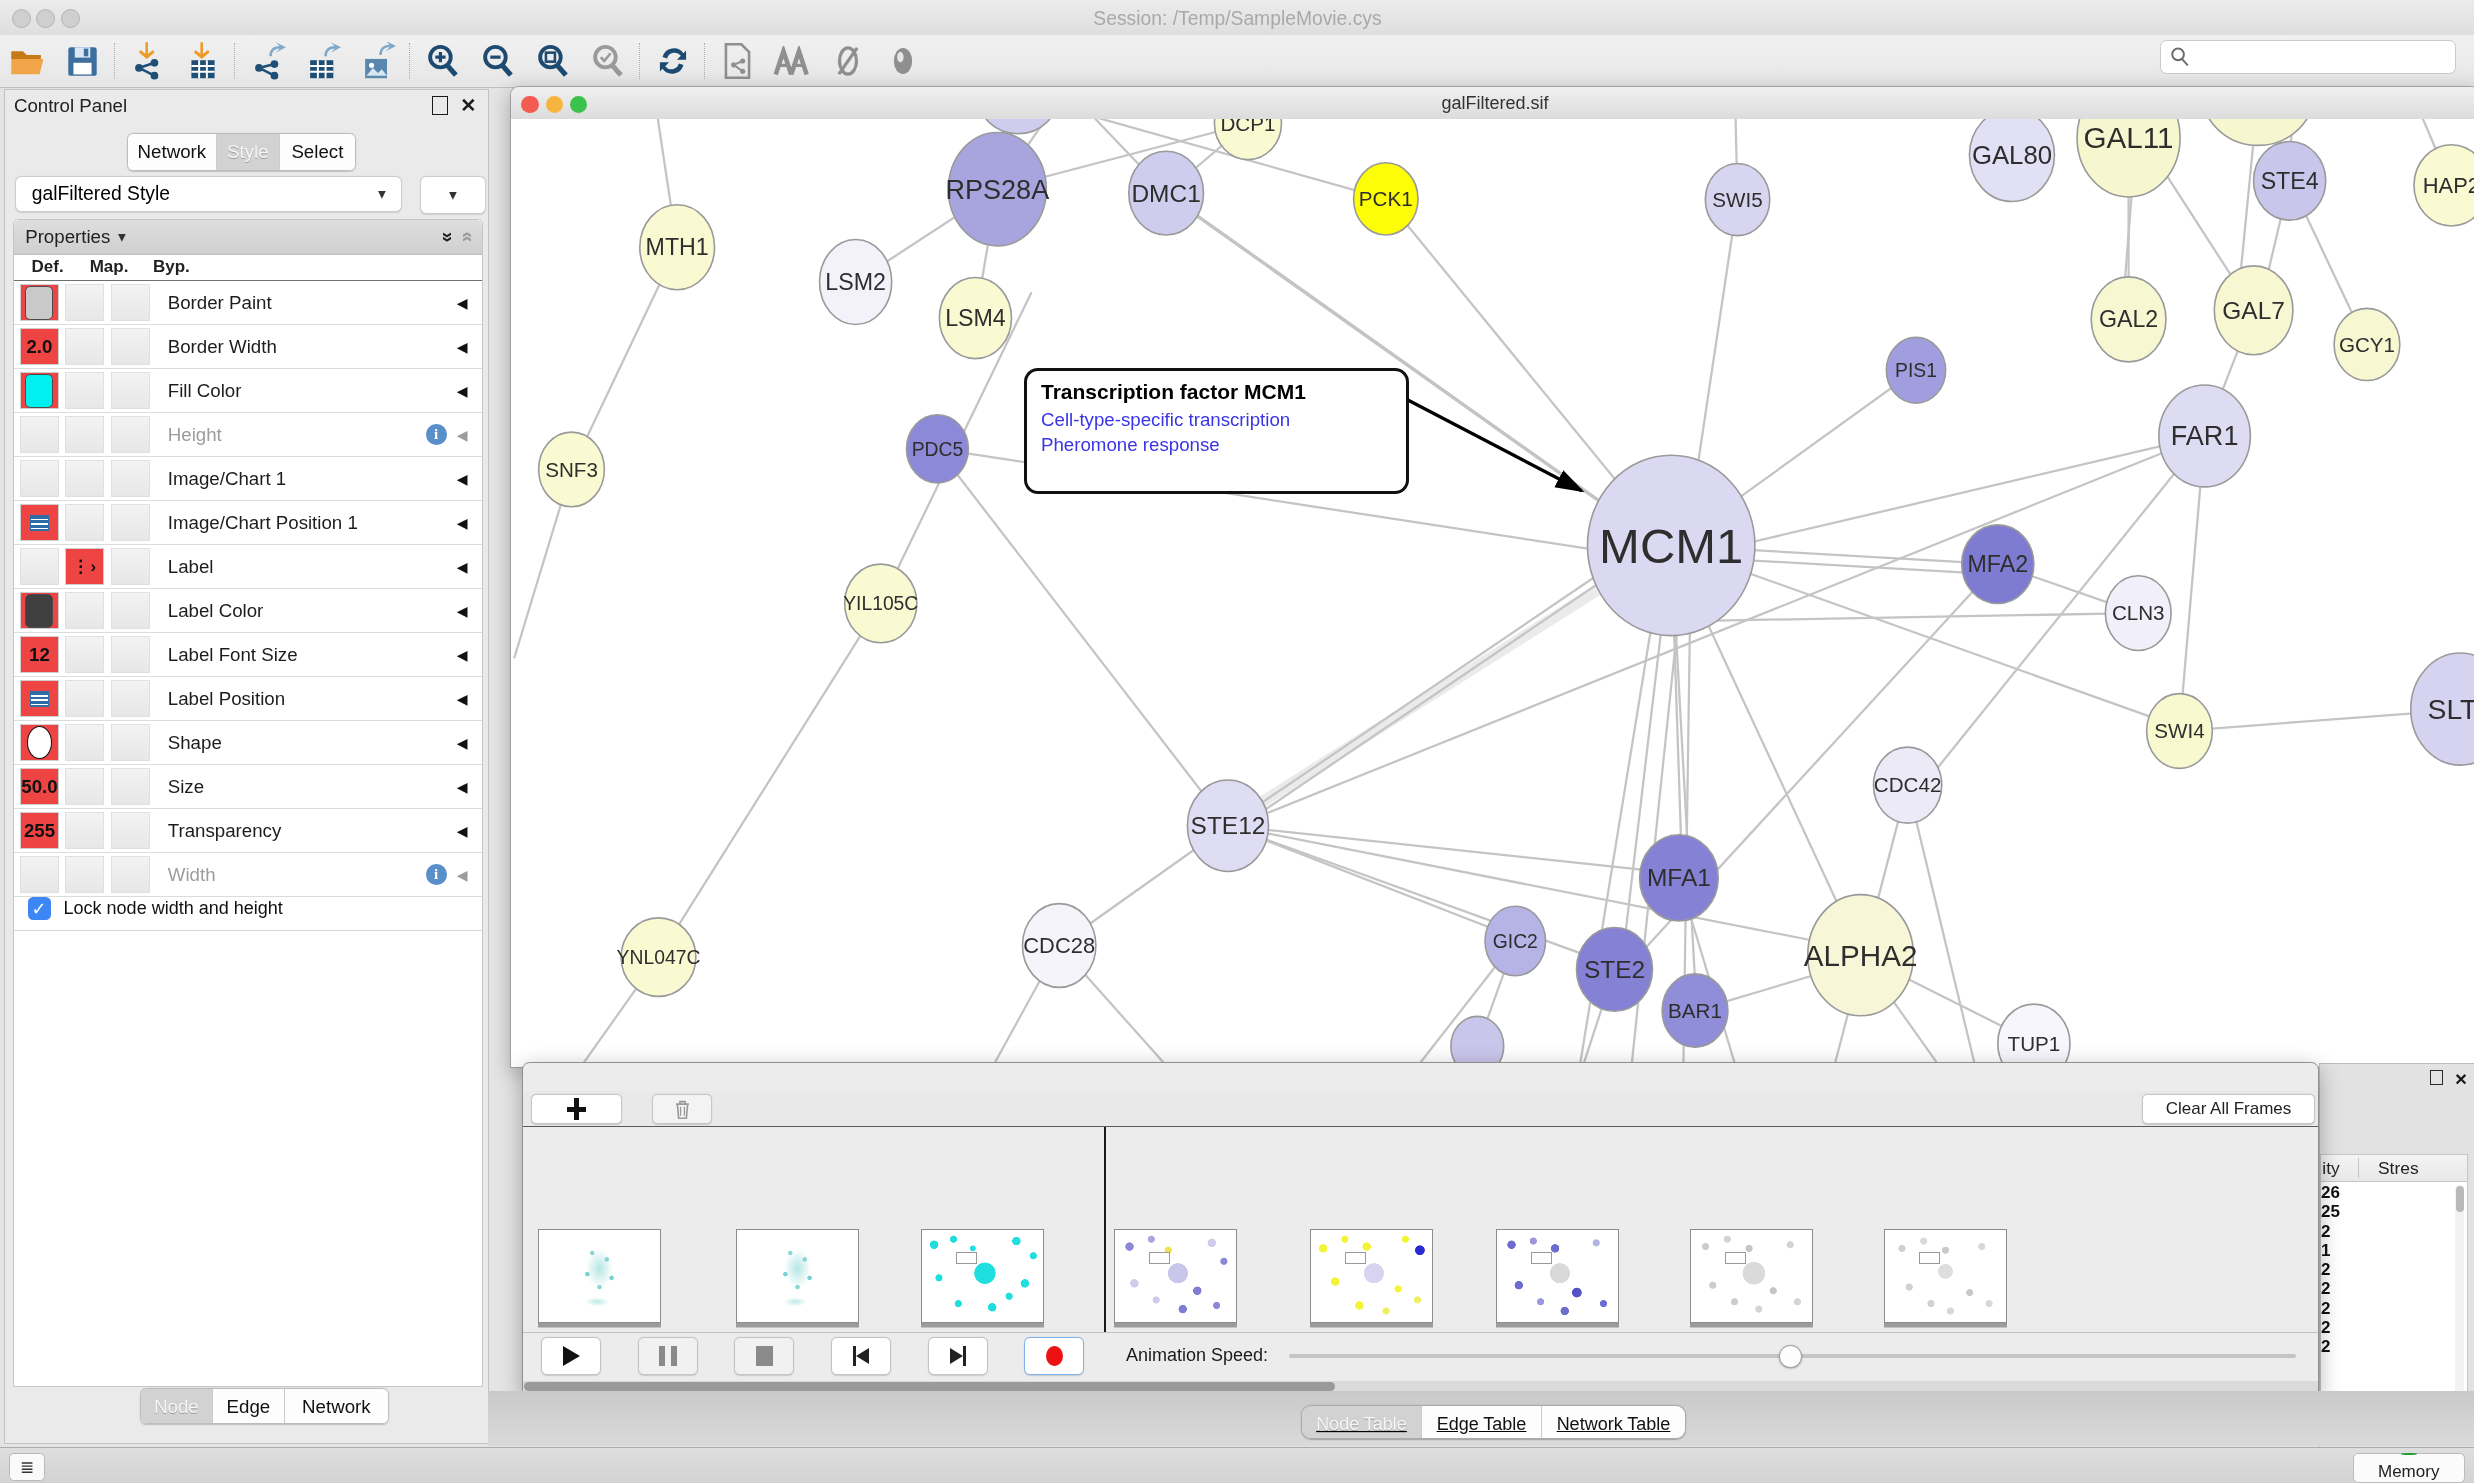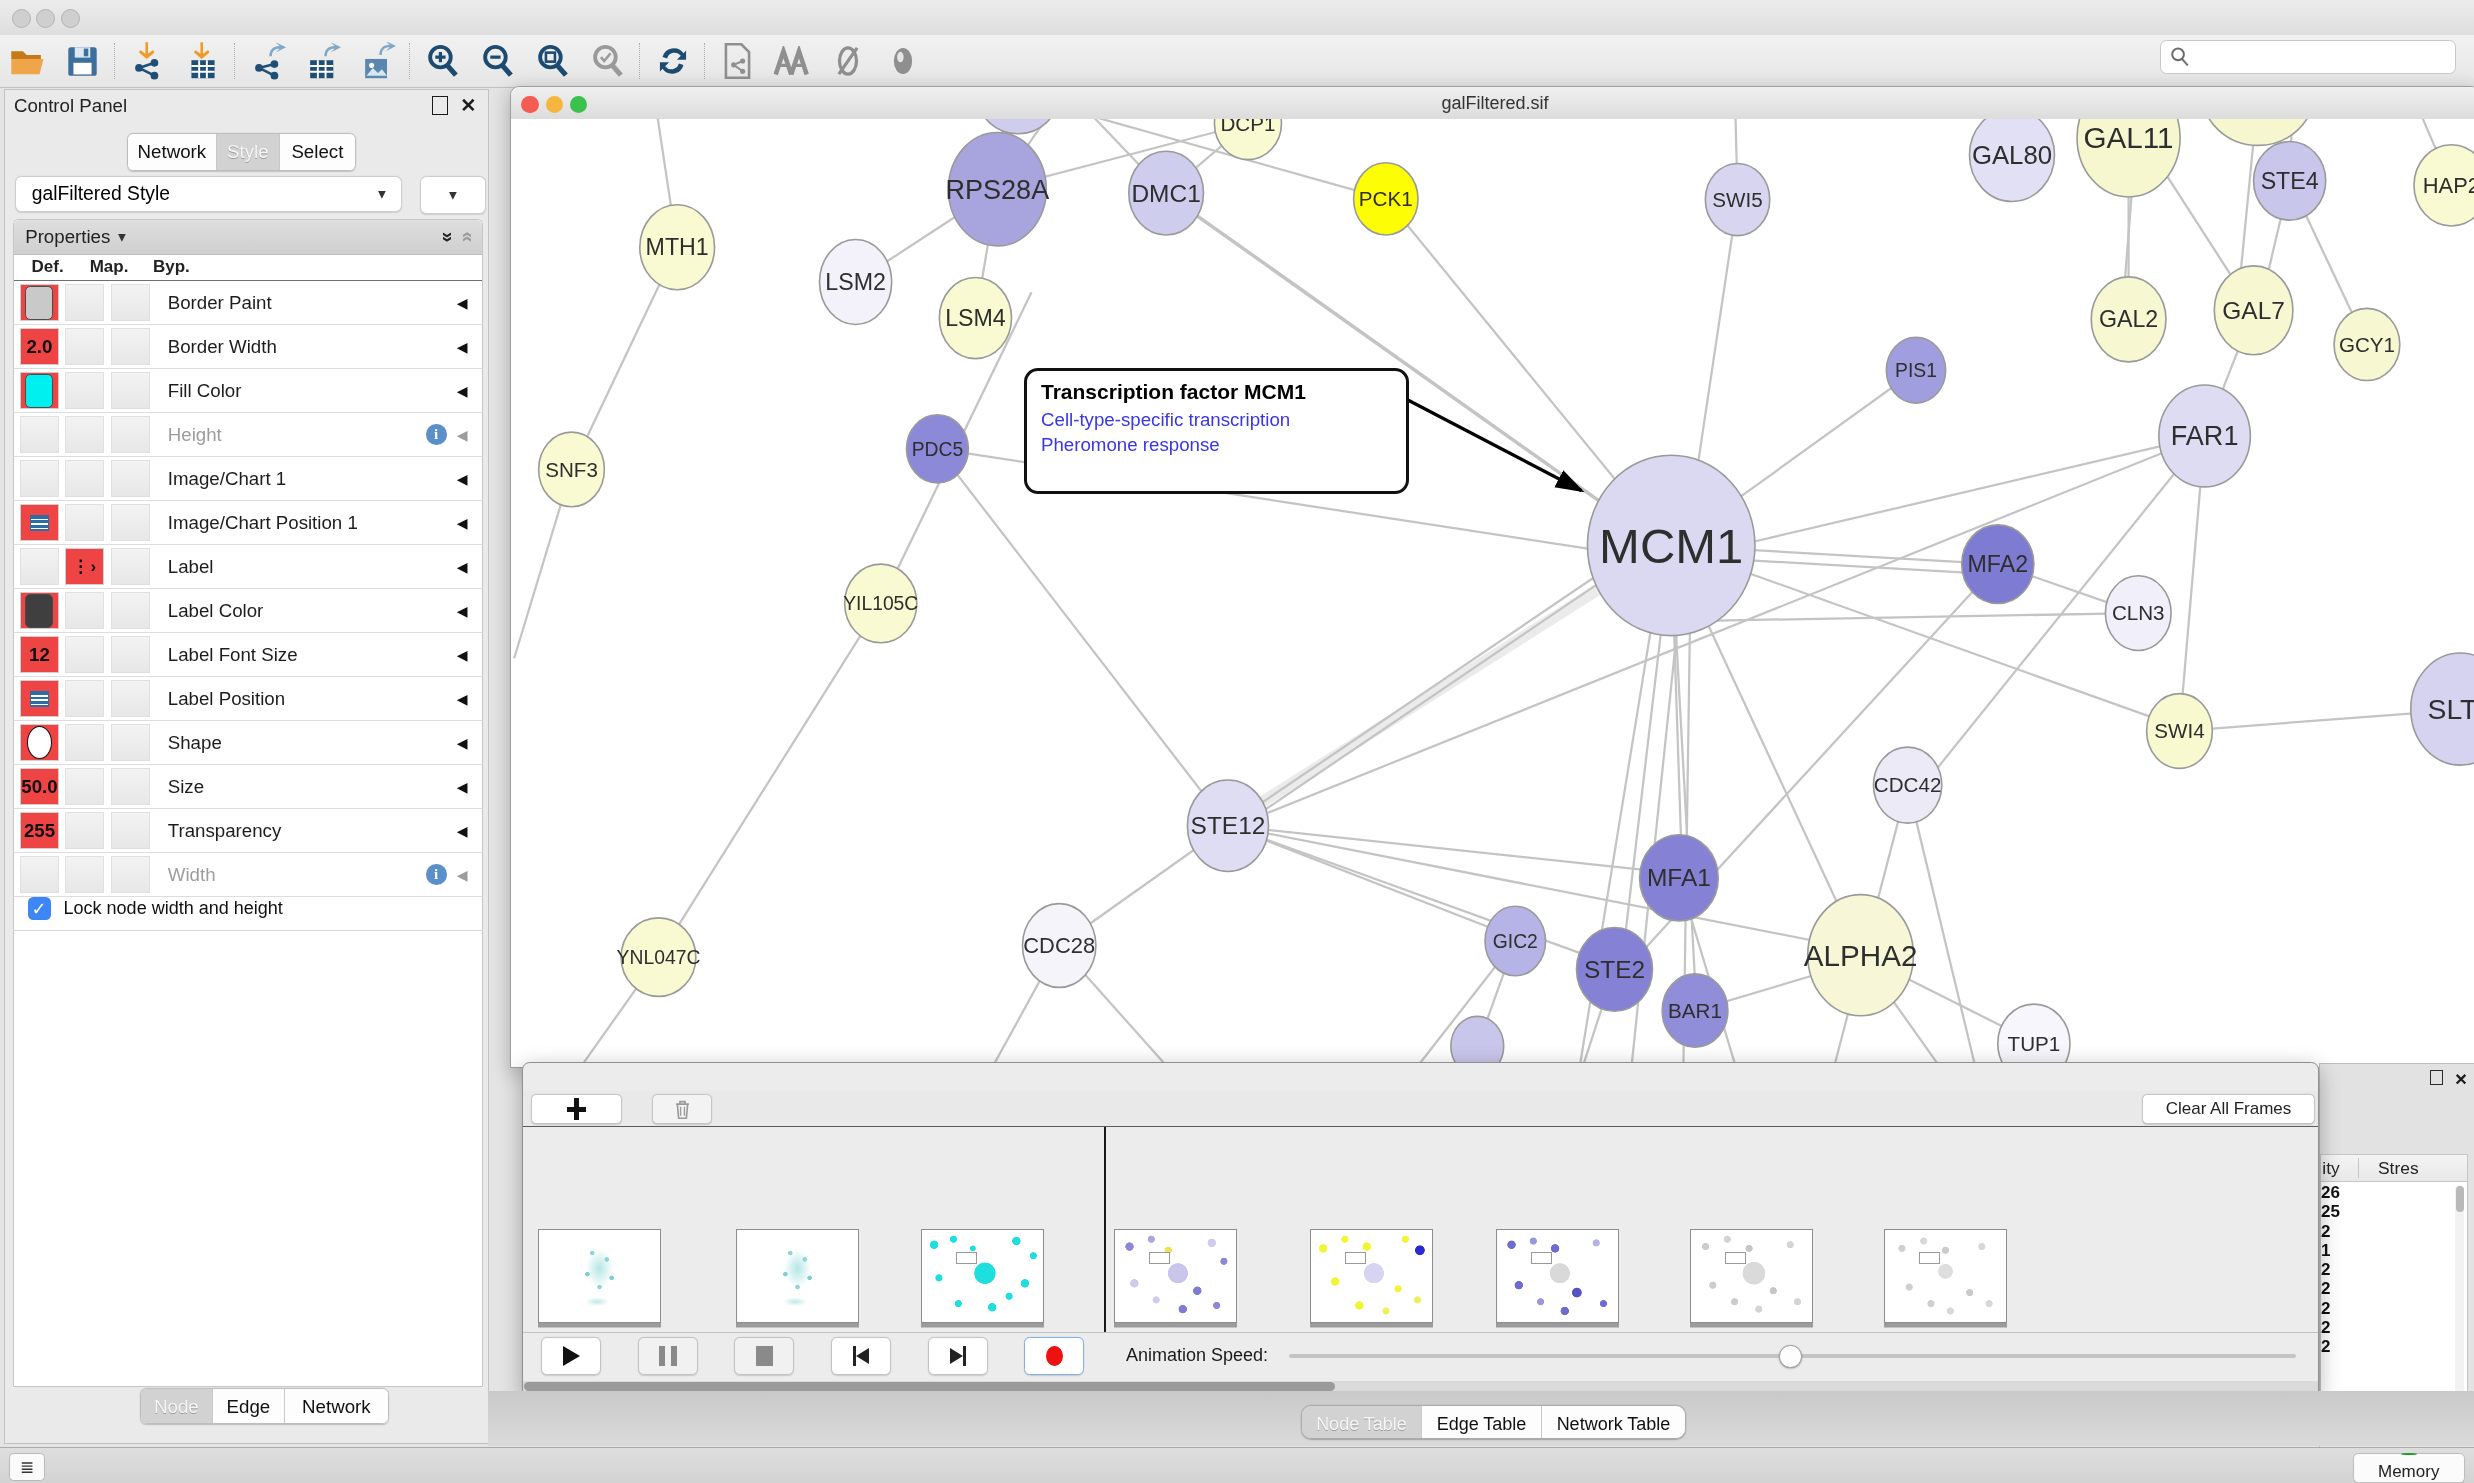--- a/index.html
+++ b/index.html
@@ -218,21 +218,21 @@
   #tp-h1{position:absolute;left:1.3px;top:3.2px;}
   #tp-div{position:absolute;left:37px;top:2.6px;width:0.6px;height:20.6px;background:#c6c6c6;}
   #tp-h2{position:absolute;left:57px;top:3.2px;}
   #tp-values{position:absolute;left:0;top:28px;width:34px;}
   .tpv{height:19.3px;font-size:17px;color:#111;text-align:left;font-weight:bold;}
   #tp-scroll{position:absolute;right:2.6px;top:30px;width:9px;height:232px;background:#f2f2f2;border-radius:4.5px;}
   #tp-thumb{position:absolute;left:0.6px;top:1.3px;width:7.7px;height:26px;background:#b9b9b9;border-radius:3.9px;}
   
   #bottom-strip{position:absolute;left:488px;top:1391px;width:1987px;height:55px;background:linear-gradient(#c9c9c9,#dadada);}
   #main-tabs{position:absolute;left:813px;top:14px;height:32px;display:flex;border:0.6px solid #ababab;border-radius:10px;
-    overflow:hidden;box-shadow:0 0.6px 1.3px rgba(0,0,0,.25);}
+    overflow:hidden;box-shadow:0 0.6px 1.3px rgba(0,0,0,.25);text-decoration:underline;}
   #status-bar{position:absolute;left:0;top:1447px;width:2475px;height:37px;background:linear-gradient(#dedede,#d2d2d2);
     border-top:0.6px solid #ababab;}
   #list-btn{position:absolute;left:9px;top:5.2px;width:34px;height:26px;background:#fafafa;border:0.6px solid #b9b9b9;
     border-radius:4.5px;display:flex;align-items:center;justify-content:center;font-size:17px;color:#333;}
   #memory-btn{position:absolute;right:10.3px;top:4.5px;width:110px;height:28px;background:#fbfbfb;border:0.6px solid #bcbcbc;
     border-radius:5.2px;display:flex;align-items:center;justify-content:center;gap:7.7px;font-size:17px;color:#222;flex-direction:column;}
   .greendot{width:14px;height:14px;border-radius:50%;background:#2fbf3f;border:0.6px solid #1f9c2e;}
   
   .edge{stroke:#c4c4c4;stroke-width:3.5;fill:none;}
   .edge.wide{stroke:#ebebeb;stroke-width:18;}
@@ -240,20 +240,21 @@
   .nodelabel{fill:#2e2e2e;text-anchor:middle;font-family:"Liberation Sans",sans-serif;}
   .arrowline{stroke:#000;stroke-width:5;}
 </style>
 </head>
 <body>
 
 <div id="titlebar">
   <span class="tl gray" style="left:11.6px"></span>
   <span class="tl gray" style="left:36px"></span>
   <span class="tl gray" style="left:61px"></span>
+  <div id="session-title">Session: /Temp/SampleMovie.cys</div>
 </div>
 
 <div id="toolbar">
   <span class="tbi">
     <svg width="36" height="31" viewBox="0 0 56 48">
         <path d="M2 8h18l6 6h22v6H2z" fill="#c57a17"></path>
         <path d="M2 20h50l-6 24H2z" fill="#f0a548"></path>
       </svg>
     </span>
   <span class="tbi">

